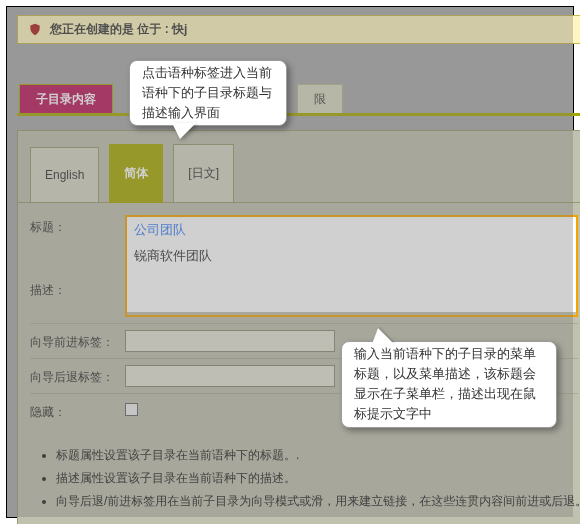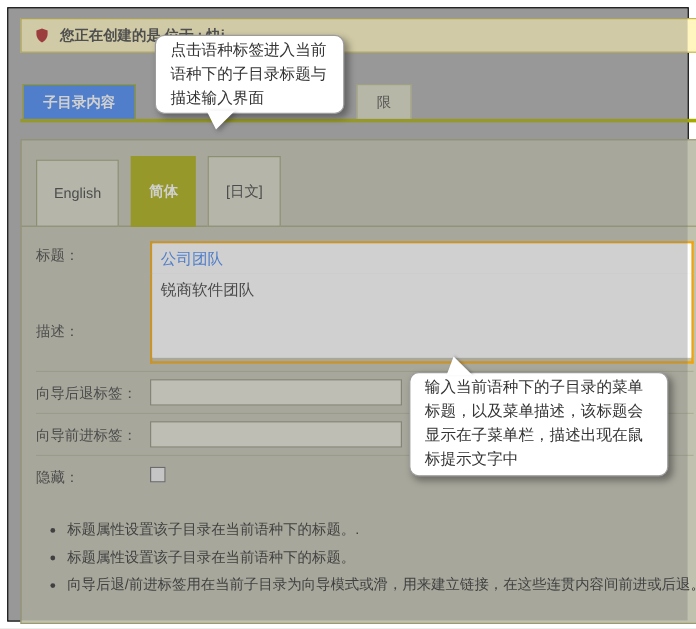--- a/index.html
+++ b/index.html
@@ -55,24 +55,25 @@
   }
   .top-tab {
     padding: 6px 16px 5px;
     background: #d9d9c2;
     border: 1px solid #b5b58a;
     border-bottom: none;
     color: #444;
     cursor: pointer;
   }
   .top-tab.active {
-    background: #3b82f6;
+    background: #be185d;
     color: #fff;
     font-weight: bold;
     border-color: #a6a900;
+    margin-top: 14px;
   }
 
   
   .panel {
     border: 1px solid #9a9a6e;
     margin-top: 14px;
     background: #c1c1af;
     padding: 0;
   }
 
@@ -168,20 +169,21 @@
     position: absolute;
     background: #fff;
     border: 1px solid #9c9c9c;
     border-radius: 8px;
     padding: 2px 12px;
     font-size: 13px;
     color: #333;
     line-height: 1.55;
     box-shadow: 3px 3px 6px rgba(0,0,0,0.35);
     z-index: 50;
+    margin-top: 31px;
   }
   .callout .tail {
     position: absolute;
     width: 0; height: 0;
   }
   .callout.top .tail {
     bottom: -14px; left: 42px;
     border-left: 8px solid transparent;
     border-right: 16px solid transparent;
     border-top: 16px solid #fff;
@@ -230,43 +232,43 @@
         </div>
 
         <div class="frow" style="padding-top:0">
           <div class="flabel" style="padding-top:40px">描述：</div>
           <div class="fctrl highlight-wrap" style="border-top:none">
             <textarea class="desc-input" style="">锐商软件团队</textarea>
           </div>
         </div>
 
         <div class="frow">
-          <div class="flabel">向导后退标签：</div>
+          <div class="flabel">向导前进标签：</div>
           <div class="fctrl">
             <input class="plain-input" value="" style="">
           </div>
         </div>
 
         <div class="frow">
-          <div class="flabel">向导前进标签：</div>
+          <div class="flabel">向导后退标签：</div>
           <div class="fctrl">
             <input class="plain-input" value="" style="">
           </div>
         </div>
 
         <div class="frow">
           <div class="flabel">隐藏：</div>
           <div class="fctrl">
             <span class="chk"></span>
           </div>
         </div>
 
         <ul class="bullets">
           <li>标题属性设置该子目录在当前语种下的标题。.</li>
-          <li>标题属性设置该子目录在当前语种下的标题。</li>
+          <li>描述属性设置该子目录在当前语种下的描述。</li>
           <li>向导后退/前进标签用在当前子目录为向导模式或滑，用来建立链接，在这些连贯内容间前进或后退。</li>
         </ul>
       </div>
     </div>
 
   </div>
 
   <div class="overlay"></div>
 
   <div class="callout top" style="left:122px; top:22px; width:158px;">

